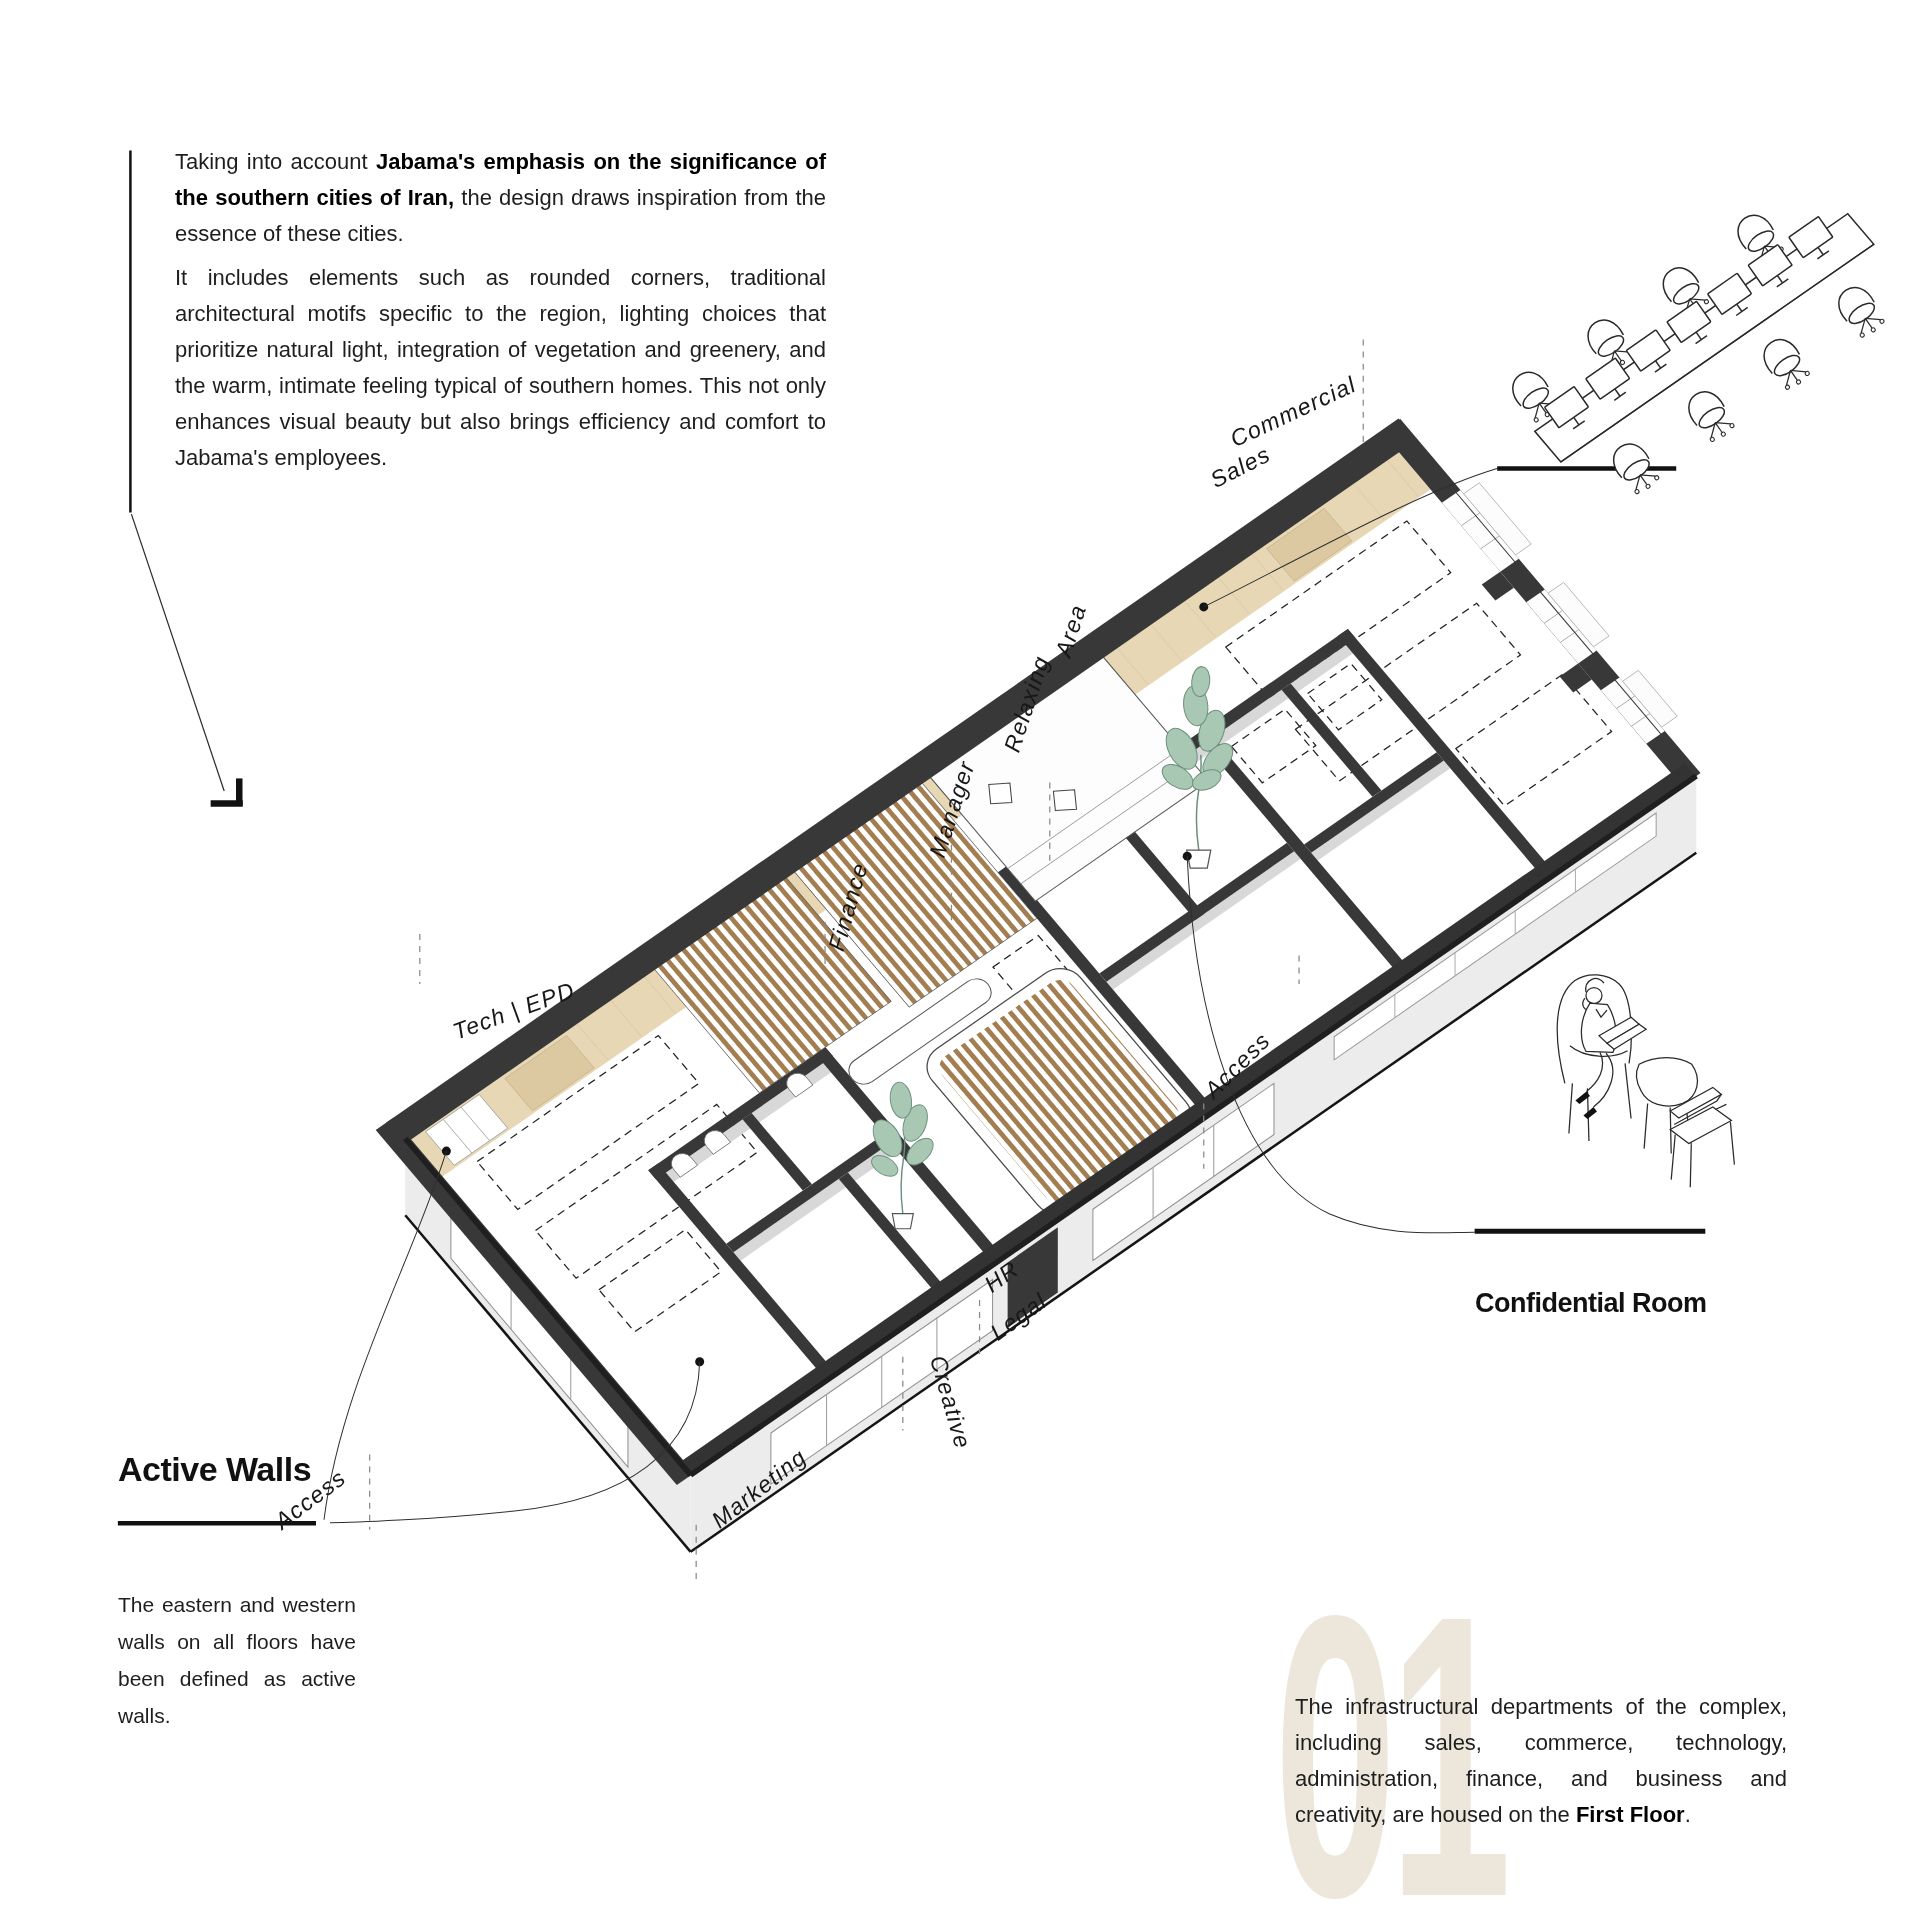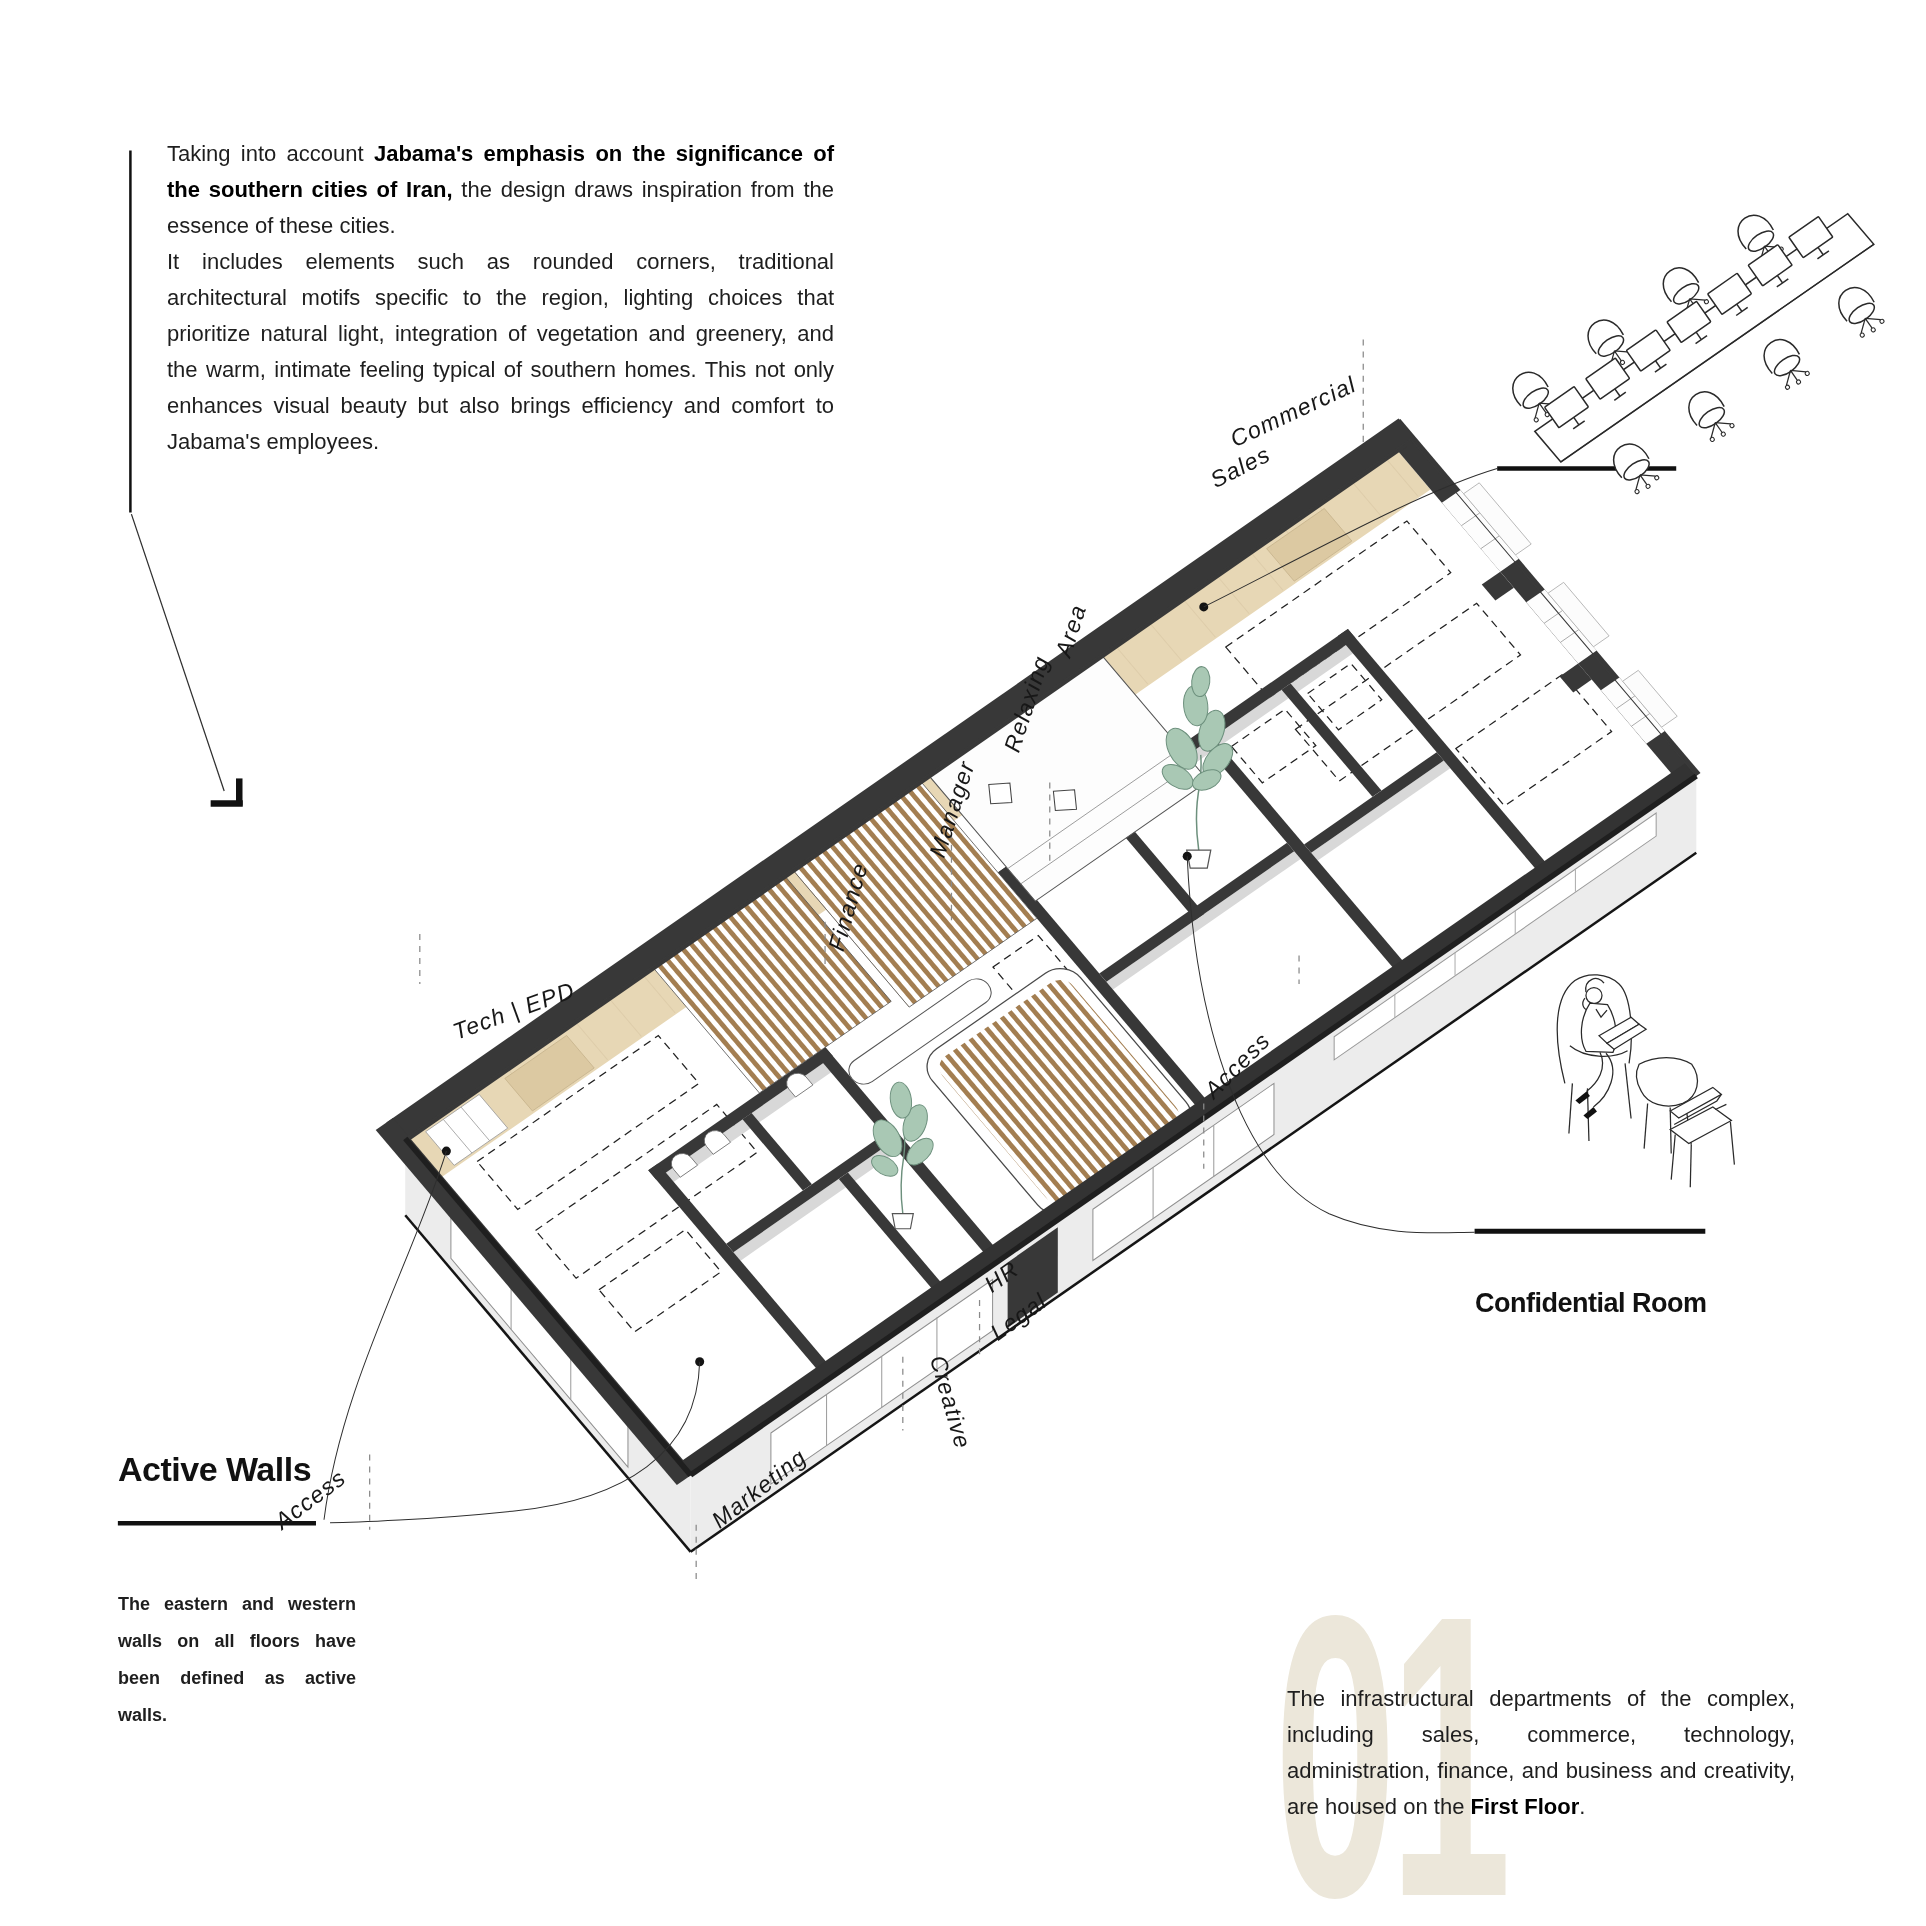--- a/index.html
+++ b/index.html
@@ -9,21 +9,21 @@
     --plant-green:#a9c8b4;
     --watermark-cream:#ece7da;
   }
   html,body{margin:0;padding:0;}
   body{
     width:1926px;height:1926px;position:relative;background:#ffffff;
     font-family:"Liberation Sans", sans-serif;color:#1c1c1c;overflow:hidden;
   }
   .abs{position:absolute;}
   .para{ text-align:justify; font-size:22px; line-height:36px; color:#1e1e1e;}
-  .para p{margin:0;}
+  .para p{margin:8px;}
   .para b{font-weight:700;color:#000;}
   .heading{
     font-weight:700;font-size:34px;color:#111;white-space:nowrap;letter-spacing:-0.5px;
   }
   .plan-label{
     font-family:"Liberation Sans", sans-serif;
     font-style:italic;font-size:46px;fill:#171717;letter-spacing:2.5px;
   }
   .watermark{
     font-weight:700;font-size:401px;line-height:1;color:var(--watermark-cream);
@@ -347,21 +347,21 @@
 
 <div class="abs para layer-text" style="left:167px;top:136px;width:667px;">
   <p>
     <span>Taking into account </span><b>Jabama's emphasis on the significance of the southern cities of Iran,</b><span> the design draws inspiration from the essence of these cities.</span>
   </p>
   <p>It includes elements such as rounded corners, traditional architectural motifs specific to the region, lighting choices that prioritize natural light, integration of vegetation and greenery, and the warm, intimate feeling typical of southern homes. This not only enhances visual beauty but also brings efficiency and comfort to Jabama's employees.</p>
 </div>
 
 <div class="abs heading layer-text" style="left:118px;top:1450px;">Active Walls</div>
 
-<div class="abs para layer-text" style="left:118px;top:1586px;width:238px;font-size:18px;line-height:37px;font-weight:bold;">The eastern and western walls on all floors have been defined as active walls.</div>
+<div class="abs para layer-text" style="left:118px;top:1586px;width:238px;font-size:21px;line-height:37px;">The eastern and western walls on all floors have been defined as active walls.</div>
 
 <div class="abs heading layer-text" style="left:1475px;top:1288px;font-size:27px;">Confidential Room</div>
 
 <div class="abs para layer-text" style="left:1287px;top:1681px;width:508px;line-height:36px;">
   <p>
     <span>The infrastructural departments of the complex, including sales, commerce, technology, administration, finance, and business and creativity, are housed on the </span><b>First Floor</b><span>.</span>
   </p>
 </div>
 
 

